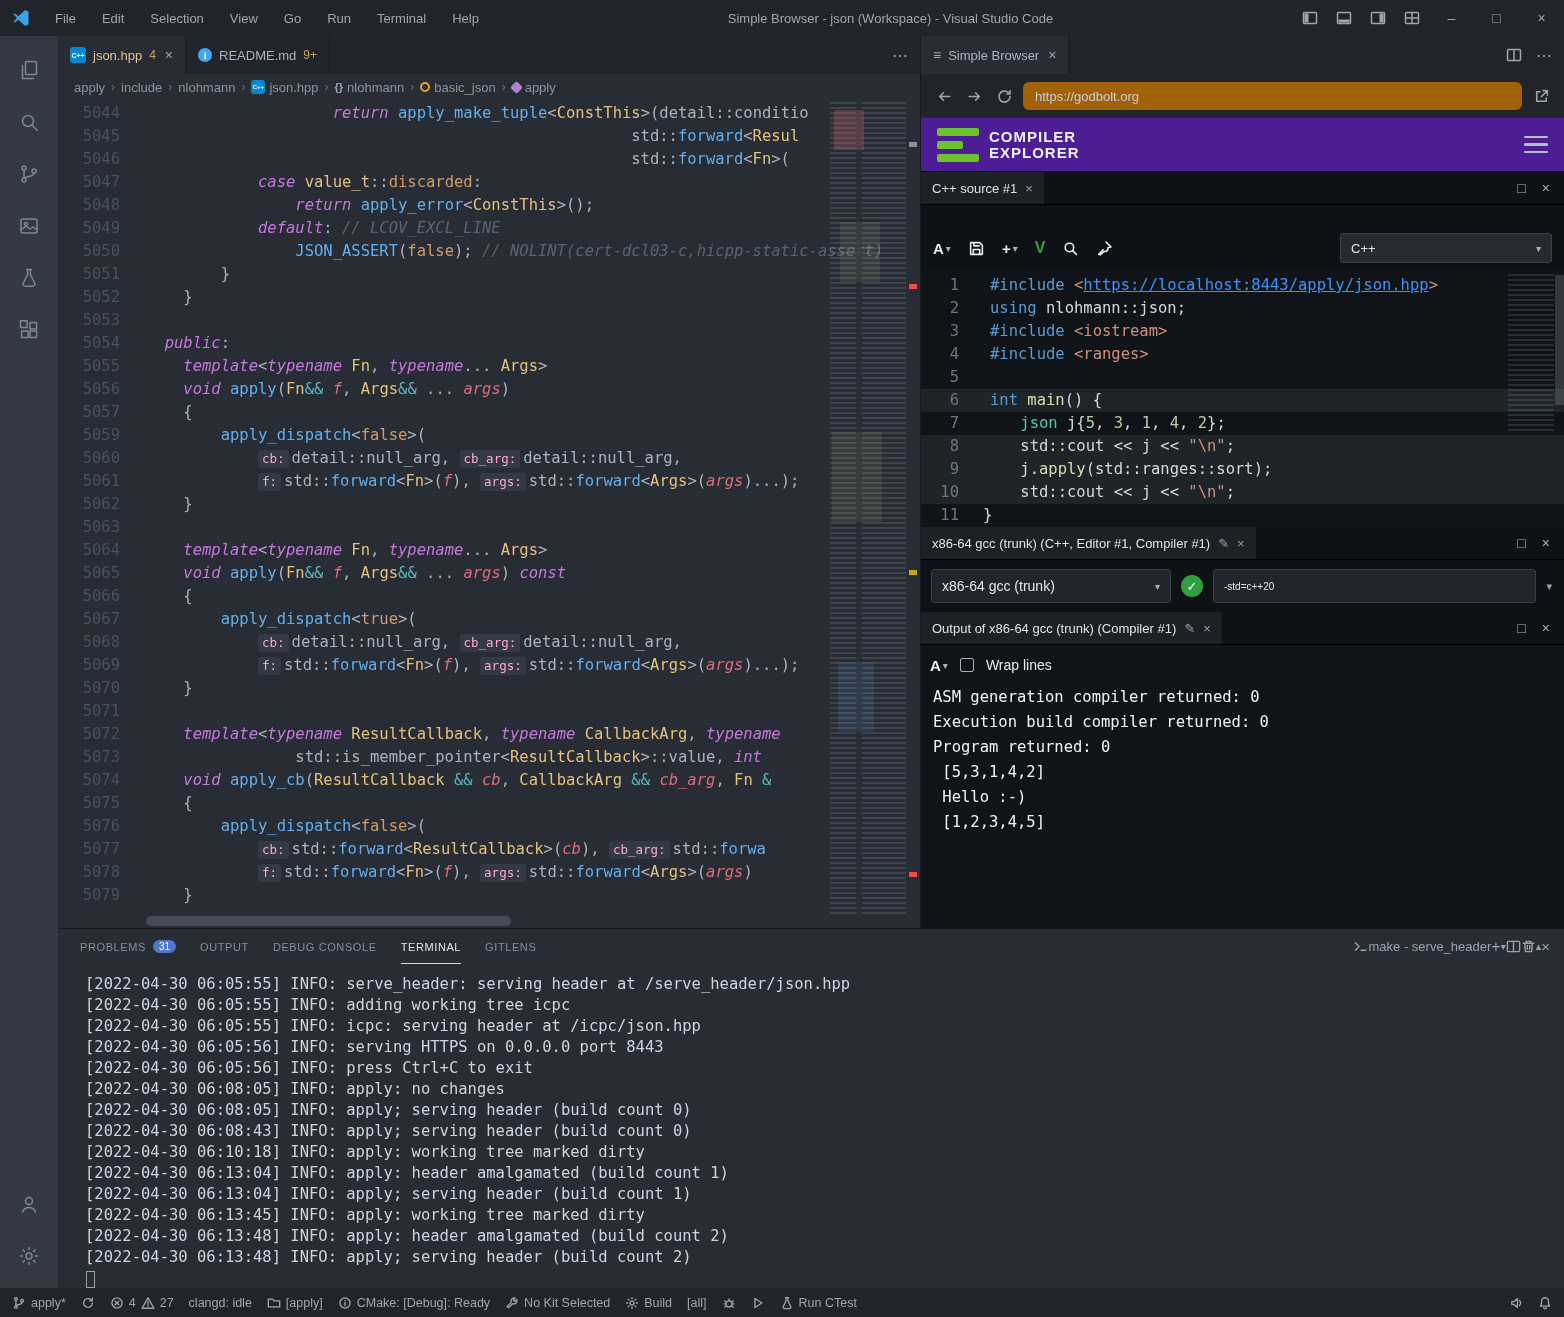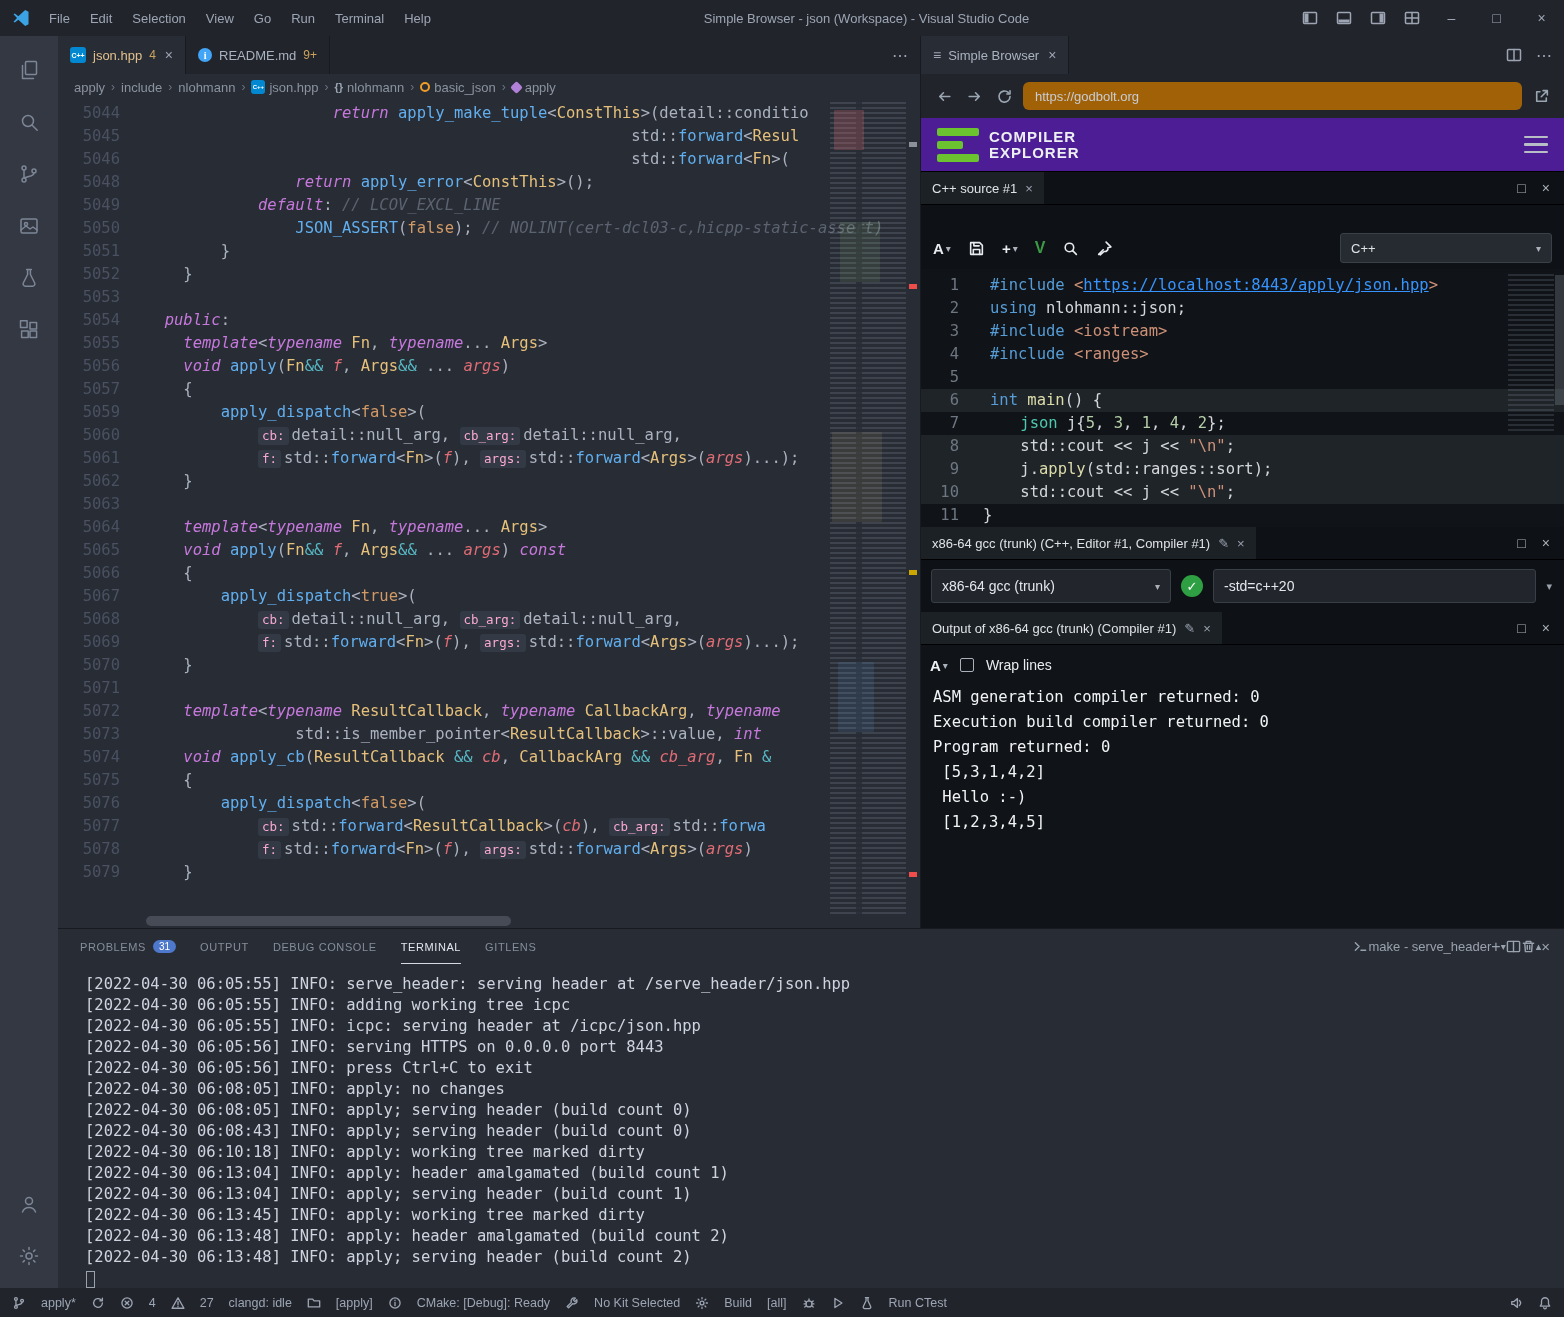--- a/index.html
+++ b/index.html
@@ -3,21 +3,21 @@
 <meta charset="utf-8">
 <style>
   * { margin:0; padding:0; box-sizing:border-box; }
   html,body { width:1564px; height:1317px; overflow:hidden; background:#282c34;
     font-family:"Liberation Sans", sans-serif; }
   .window { width:1564px; height:1317px; display:flex; flex-direction:column; }
 
   
   .titlebar { height:36px; background:#21252b; display:flex; align-items:center;
     color:#9da5b4; font-size:13px; flex:none; }
-  .tb-left { display:flex; align-items:center; gap:2px; padding-left:10px; }
+  .tb-left { display:flex; align-items:center; gap:8px; padding-left:10px; }
   .vscode-logo { width:22px; height:22px; display:flex; align-items:center; justify-content:center; margin-right:6px; }
   .menu-item { padding:4px 9px; border-radius:4px; cursor:default; }
   .tb-title { flex:1; text-align:center; color:#9da5b4; white-space:nowrap; overflow:hidden; }
   .tb-right { display:flex; align-items:center; }
   .tb-ico { width:34px; height:36px; display:flex; align-items:center; justify-content:center; color:#9da5b4; }
   .tb-win { width:45px; height:36px; display:flex; align-items:center; justify-content:center; font-size:14px; }
 
   
   .main-row { height:1252px; display:flex; flex:none; }
   .activitybar { width:58px; background:#333842; display:flex; flex-direction:column; align-items:center; flex:none; }
@@ -125,21 +125,21 @@
     background:repeating-linear-gradient(180deg, rgba(170,182,205,.16) 0 2px, rgba(0,0,0,0) 2px 5px); }
   .ce-vthumb { position:absolute; right:0; top:6px; width:9px; height:130px; background:rgba(140,150,160,.28); }
 
   .comp-row { padding:9px 10px; display:flex; align-items:center; gap:10px; background:#0e1115; flex:none; }
   .comp-select { width:240px; height:34px; background:#22262c; border:1px solid #383f46; border-radius:3px;
     display:flex; align-items:center; padding:0 10px; color:#e3e7eb; font-size:14px; }
   .comp-select .caret { margin-left:auto; font-size:10px; color:#aab1ba; }
   .ok-badge { width:22px; height:22px; border-radius:50%; background:#2ea043; color:#fff;
     display:flex; align-items:center; justify-content:center; font-size:13px; flex:none; }
   .opts-input { flex:1; height:34px; background:#22262c; border:1px solid #383f46; border-radius:3px;
-    display:flex; align-items:center; padding:0 10px; color:#e3e7eb; font-size:14px; }
+    display:flex; align-items:center; padding:0 10px; color:#e3e7eb; font-size:10px; }
   .row-caret { color:#9aa2ae; font-size:11px; padding-right:2px; }
 
   .out-content { flex:1; background:#101418; display:flex; flex-direction:column; overflow:hidden; }
   .out-toolbar { height:40px; display:flex; align-items:center; gap:12px; padding:0 9px; color:#eef1f4; flex:none; }
   .out-toolbar .a { font-size:15px; font-weight:bold; }
   .checkbox { width:14px; height:14px; border:1.5px solid #aab1ba; border-radius:2px; }
   .wrap-label { font-size:14px; color:#e8ecef; }
   .out-lines { font-family:"DejaVu Sans Mono", monospace; font-size:15.5px; line-height:25px;
     color:#f2f3f5; padding-left:12px; white-space:pre; }
 
@@ -154,21 +154,21 @@
     font-size:13px; letter-spacing:0; }
   .panel-right svg { width:15px; height:15px; }
   .term-body { flex:1; padding:10px 0 0 27px; font-family:"DejaVu Sans Mono", monospace;
     font-size:15.5px; line-height:21px; color:#ced4df; overflow:hidden; }
   .term-line { white-space:pre; }
   .term-cursor { width:9px; height:17px; border:1px solid #9aa2ae; margin-top:3px; margin-left:1px; }
 
   
   .statusbar { height:29px; background:#21252b; display:flex; align-items:center; gap:15px;
     color:#9da5b4; font-size:12.5px; padding:0 12px; flex:none; white-space:nowrap; }
-  .sb-item { display:flex; align-items:center; gap:15px; }
+  .sb-item { display:flex; align-items:center; gap:5px; }
   .sb-item svg { width:14px; height:14px; }
   .sb-right { margin-left:auto; display:flex; align-items:center; gap:14px; }
 
   svg { display:block; }
   .st { fill:none; stroke:currentColor; stroke-width:1.5; stroke-linecap:round; stroke-linejoin:round; }
 </style>
 </head>
 <body>
 
 <div class="window">
@@ -324,20 +324,21 @@
               <span class="sym-method"></span>
               <span>apply</span>
             </span>
           </div>
 
           <div class="code-area">
             <div class="code-lines">
                 <div class="crow"><span class="gnum">5044</span><span class="ctext"><span class="tk-p">                    </span><span class="tk-k">return</span><span class="tk-p"> </span><span class="tk-fn">apply_make_tuple</span><span class="tk-p">&lt;</span><span class="tk-ty">ConstThis</span><span class="tk-p">&gt;(</span><span class="tk-p">detail::conditio</span></span></div>
                 <div class="crow"><span class="gnum">5045</span><span class="ctext"><span class="tk-p">                                                    </span><span class="tk-p">std::</span><span class="tk-fn">forward</span><span class="tk-p">&lt;</span><span class="tk-ty">Resul</span></span></div>
                 <div class="crow"><span class="gnum">5046</span><span class="ctext"><span class="tk-p">                                                    </span><span class="tk-p">std::</span><span class="tk-fn">forward</span><span class="tk-p">&lt;</span><span class="tk-ty">Fn</span><span class="tk-p">&gt;(</span></span></div>
+                <div class="crow"><span class="gnum">5047</span><span class="ctext"><span class="tk-p">            </span><span class="tk-k">case</span><span class="tk-p"> </span><span class="tk-ty">value_t</span><span class="tk-p">::</span><span class="tk-n2">discarded</span><span class="tk-p">:</span></span></div>
                 <div class="crow"><span class="gnum">5048</span><span class="ctext"><span class="tk-p">                </span><span class="tk-k">return</span><span class="tk-p"> </span><span class="tk-fn">apply_error</span><span class="tk-p">&lt;</span><span class="tk-ty">ConstThis</span><span class="tk-p">&gt;();</span></span></div>
                 <div class="crow"><span class="gnum">5049</span><span class="ctext"><span class="tk-p">            </span><span class="tk-k">default</span><span class="tk-p">: </span><span class="tk-c">// LCOV_EXCL_LINE</span></span></div>
                 <div class="crow"><span class="gnum">5050</span><span class="ctext"><span class="tk-p">                </span><span class="tk-fn">JSON_ASSERT</span><span class="tk-p">(</span><span class="tk-n2">false</span><span class="tk-p">);</span><span class="tk-p"> </span><span class="tk-c">// NOLINT(cert-dcl03-c,hicpp-static-assert)</span></span></div>
                 <div class="crow"><span class="gnum">5051</span><span class="ctext"><span class="tk-p">        </span><span class="tk-p">}</span></span></div>
                 <div class="crow"><span class="gnum">5052</span><span class="ctext"><span class="tk-p">    </span><span class="tk-p">}</span></span></div>
                 <div class="crow"><span class="gnum">5053</span><span class="ctext"></span></div>
                 <div class="crow"><span class="gnum">5054</span><span class="ctext"><span class="tk-p">  </span><span class="tk-k">public</span><span class="tk-p">:</span></span></div>
                 <div class="crow"><span class="gnum">5055</span><span class="ctext"><span class="tk-p">    </span><span class="tk-k">template</span><span class="tk-p">&lt;</span><span class="tk-k">typename</span><span class="tk-p"> </span><span class="tk-ty">Fn</span><span class="tk-p">, </span><span class="tk-k">typename</span><span class="tk-p">... </span><span class="tk-ty">Args</span><span class="tk-p">&gt;</span></span></div>
                 <div class="crow"><span class="gnum">5056</span><span class="ctext"><span class="tk-p">    </span><span class="tk-k">void</span><span class="tk-p"> </span><span class="tk-fn">apply</span><span class="tk-p">(</span><span class="tk-ty">Fn</span><span class="tk-op">&amp;&amp;</span><span class="tk-p"> </span><span class="tk-pr">f</span><span class="tk-p">, </span><span class="tk-ty">Args</span><span class="tk-op">&amp;&amp;</span><span class="tk-p"> ... </span><span class="tk-pr">args</span><span class="tk-p">)</span></span></div>
                 <div class="crow"><span class="gnum">5057</span><span class="ctext"><span class="tk-p">    </span><span class="tk-p">{</span></span></div>

